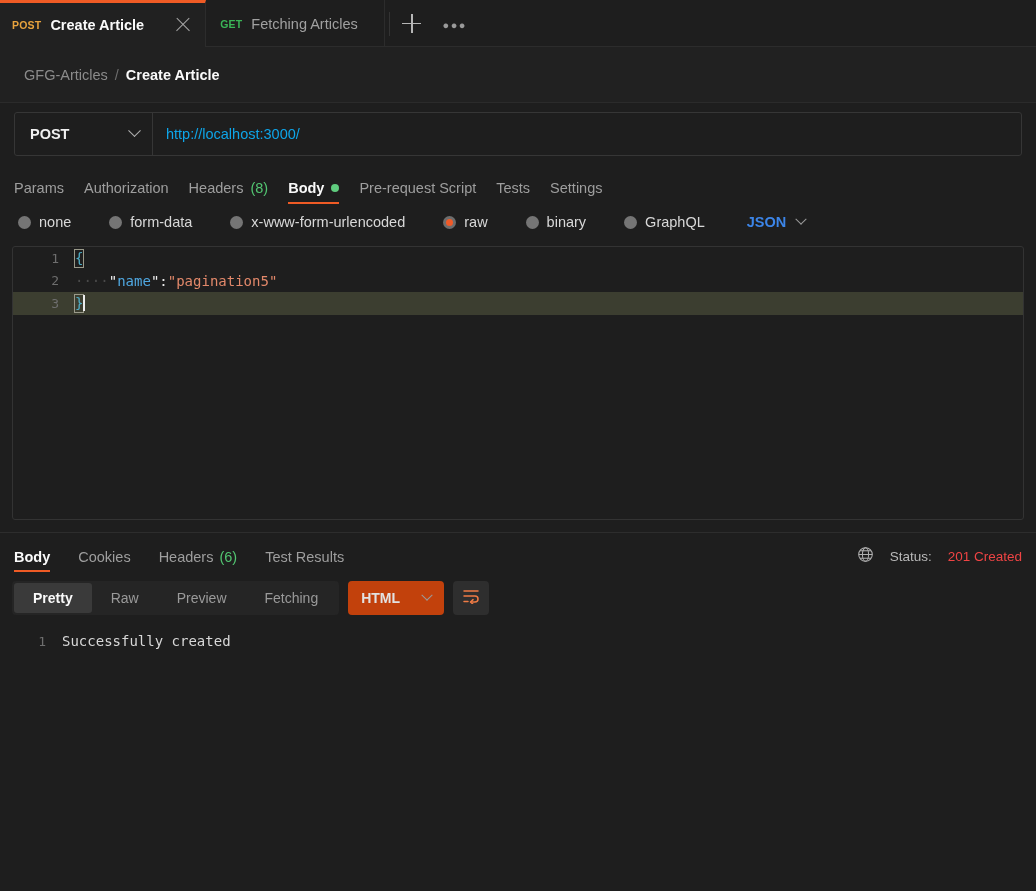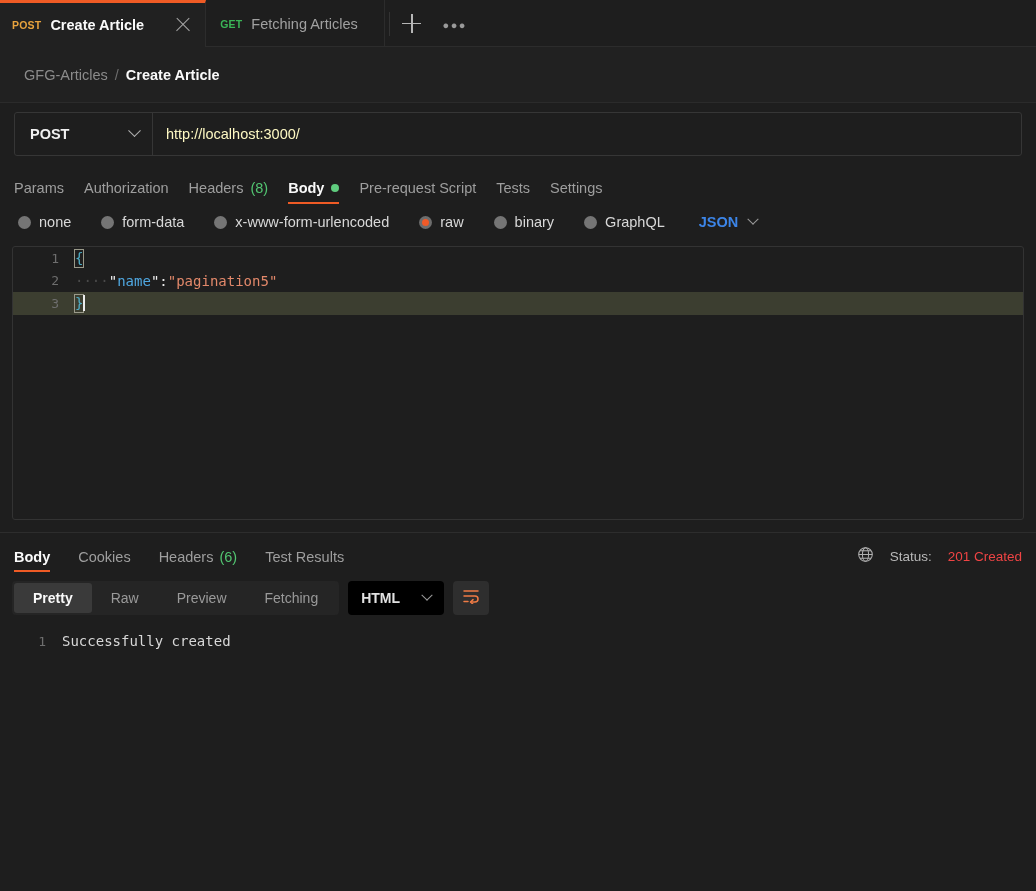--- a/index.html
+++ b/index.html
@@ -111,21 +111,21 @@
   }
   .method-label { font-size:14.5px; font-weight:bold; color:#f0f0f0; }
   .chev {
     width:9px; height:9px;
     border-right:1.4px solid #b0b0b0; border-bottom:1.4px solid #b0b0b0;
     transform:rotate(45deg) translate(-2px,-2px);
   }
   .url-input {
     flex:1; display:flex; align-items:center;
     padding-left:13px;
-    font-size:14.5px; color:#fef9c3;
+    font-size:14.5px; color:#0ea5e9;
     cursor:text;
   }
 
   
   .req-tabs {
     display:flex; align-items:flex-end;
     height:40px; padding:0 14px;
     gap:20px;
     background:#1e1e1e;
   }
@@ -147,21 +147,21 @@
   .count-badge { color:#52c571; font-size:14.5px; font-weight:normal; }
   .green-dot {
     width:8px; height:8px; border-radius:50%;
     background:#5fcc7e; display:inline-block;
   }
 
   
   .body-type-row {
     display:flex; align-items:center;
     height:36px; padding:0 18px;
-    gap:8px;
+    gap:16px;
     background:#1e1e1e;
   }
   .radio-item {
     display:flex; align-items:center; gap:8px;
     margin-right:22px;
     font-size:14.5px; color:#d8d8d8;
     cursor:pointer;
   }
   .radio-dot {
     width:13px; height:13px; border-radius:50%;
@@ -263,21 +263,21 @@
   }
   .seg-btn {
     display:flex; align-items:center; justify-content:center;
     height:30px; padding:0 19px;
     font-size:14px; color:#9a9a9a;
     border-radius:3px; cursor:pointer;
   }
   .seg-btn.active { background:#3a3a3a; color:#fafafa; font-weight:bold; }
   .type-select {
     display:flex; align-items:center; justify-content:space-between;
-    background:#000000; border-radius:4px;
+    background:#c2410c; border-radius:4px;
     height:34px; width:96px; padding:0 13px;
     font-size:14px; color:#e2e2e2; font-weight:bold;
     cursor:pointer;
   }
   .wrap-btn {
     width:36px; height:34px;
     background:#2e2e2e; border-radius:4px;
     display:flex; align-items:center; justify-content:center;
     cursor:pointer;
   }

